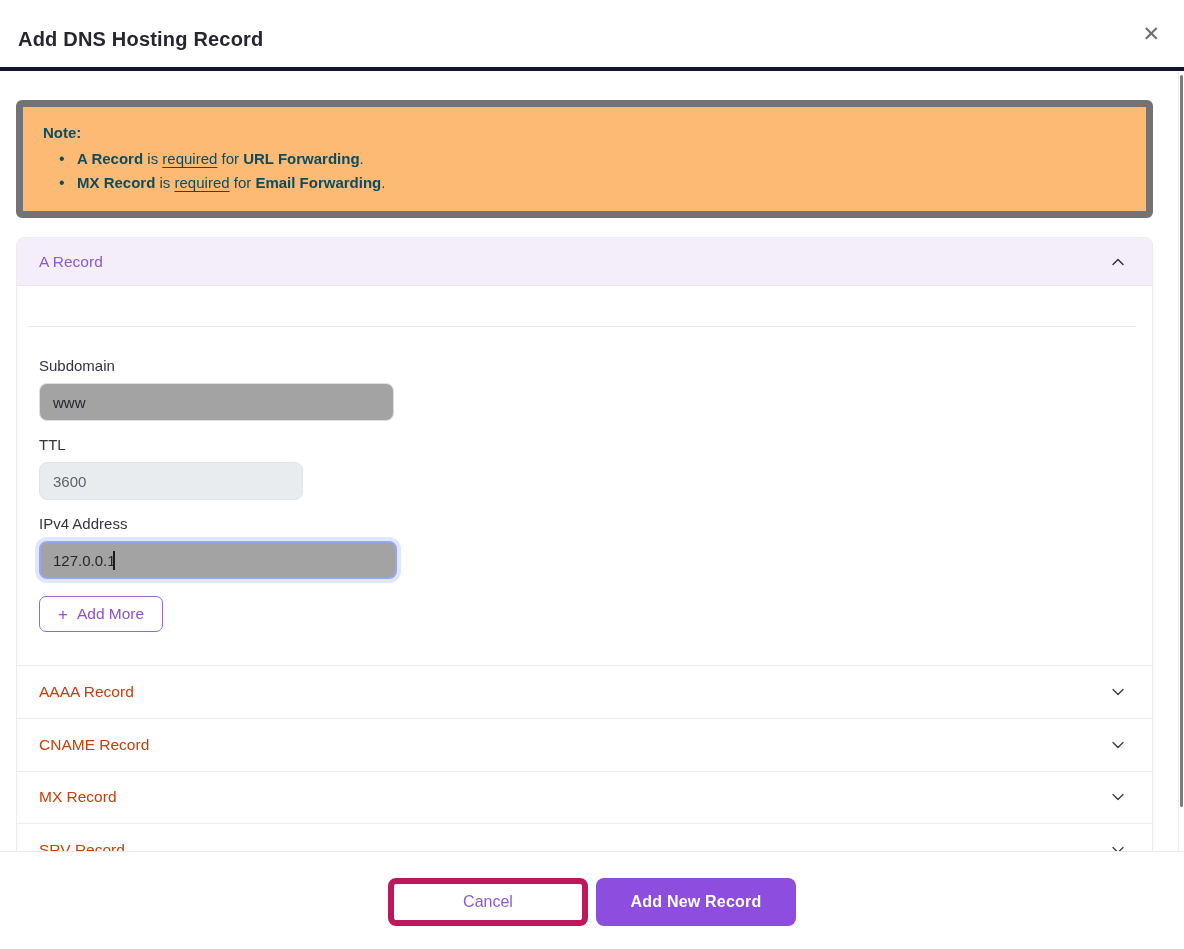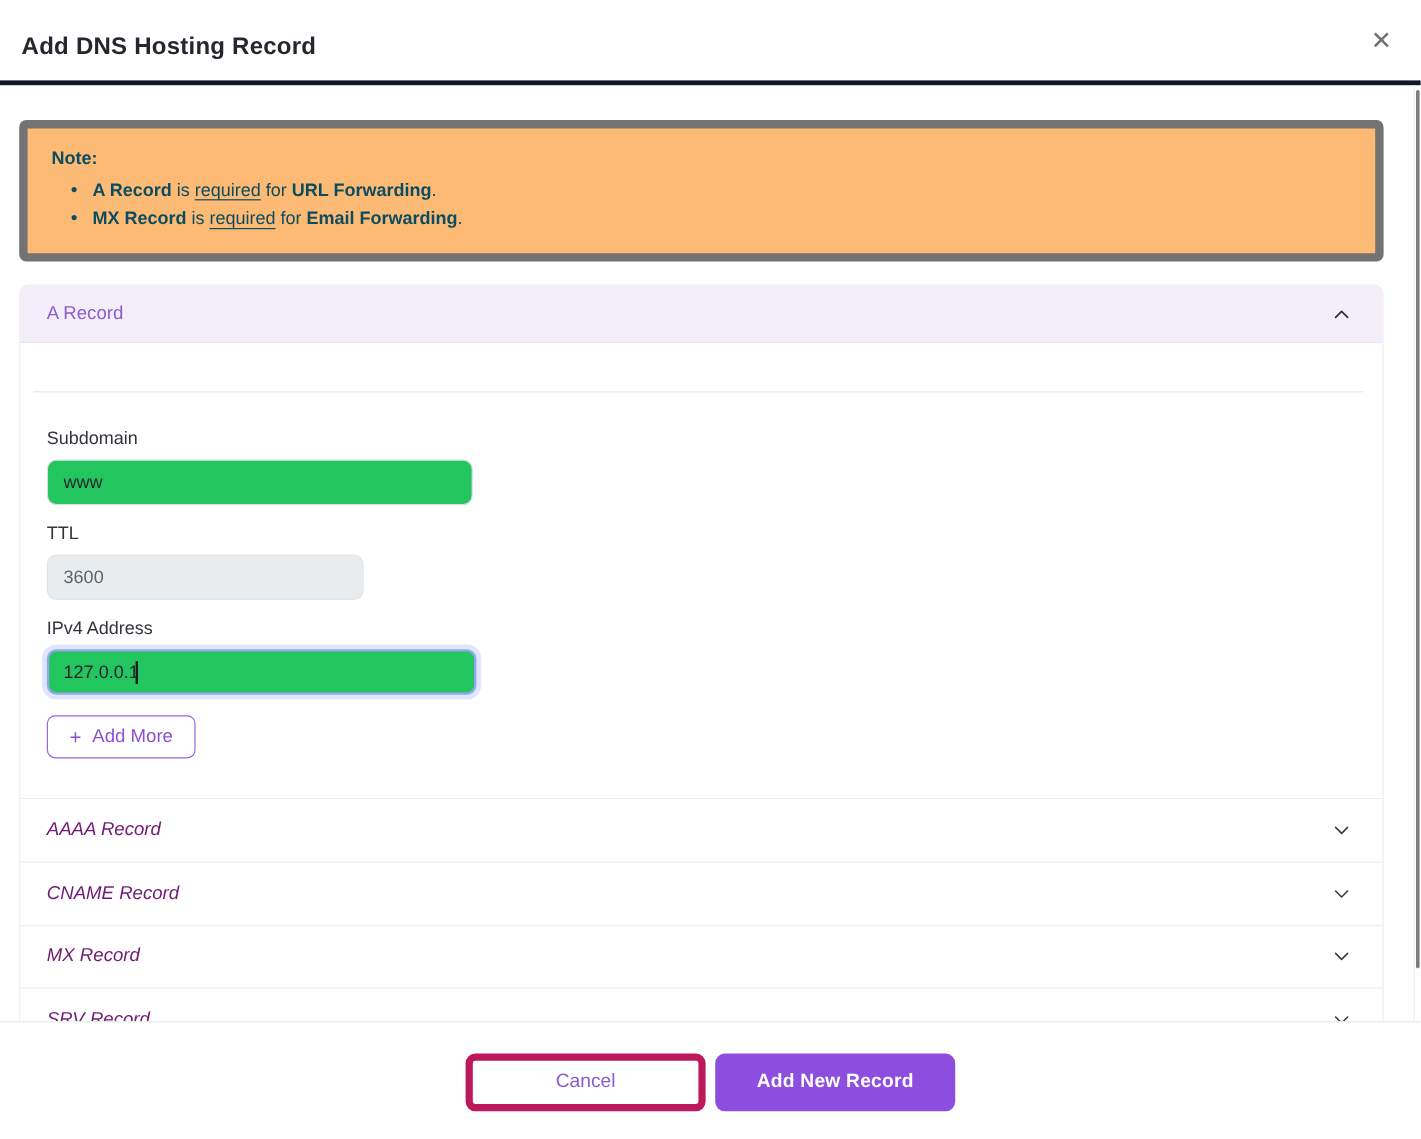--- a/index.html
+++ b/index.html
@@ -89,23 +89,22 @@
   .acc-header.collapsed {
     height: 52.8px;
     border-bottom: 1px solid #ececf0;
   }
   .acc-header.collapsed:last-child { border-bottom: none; text-align: center; }
   .acc-title-active {
     color: #8a5cd0;
     font-size: 15.5px;
   }
   .acc-title {
-    color: #701a75;
+    color: #c2410c;
     font-size: 15.5px;
-    font-style: italic;
   }
   .chev { display: flex; align-items: center; }
 
   
   .acc-panel {
     background: #ffffff;
     padding: 40px 22px 33px 22px;
     border-bottom: 1px solid #ececf0;
   }
   .panel-divider {
@@ -126,21 +125,21 @@
   }
   .text-input {
     width: 100%;
     height: 38px;
     border: 1px solid #dadfe4;
     border-radius: 8px;
     padding: 0 13px;
     font-size: 15px;
     font-family: "Liberation Sans", sans-serif;
     color: #26262e;
-    background: #22c55e;
+    background: #a3a3a3;
     outline: none;
   }
   .text-input::placeholder { color: #8e949b; }
   .text-input:disabled {
     background: #e9ecef;
     border-color: #e0e4e8;
     color: #5c646d;
   }
   .input-wrap { position: relative; }
   .input-focused {

